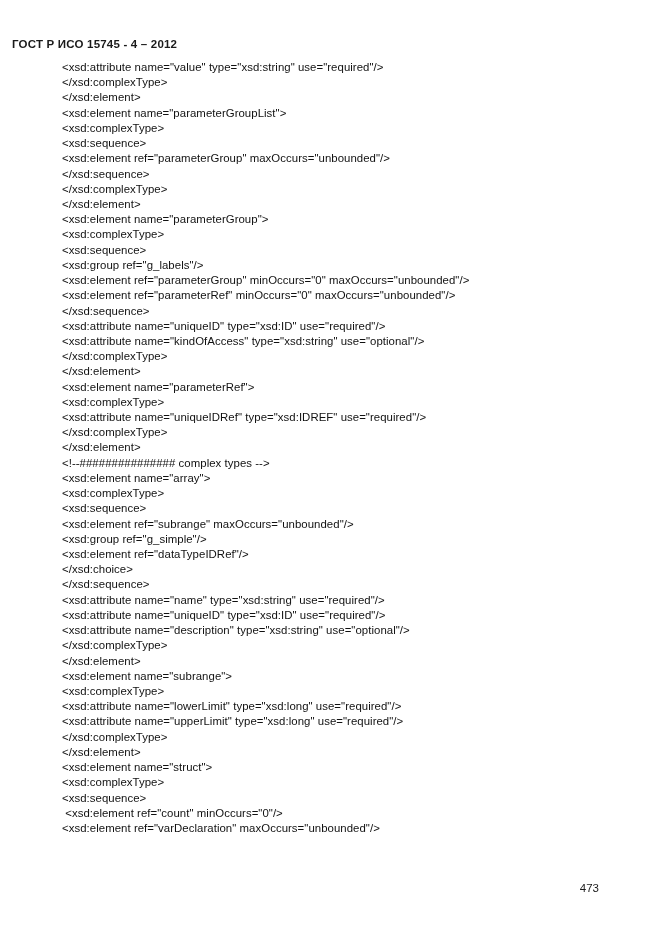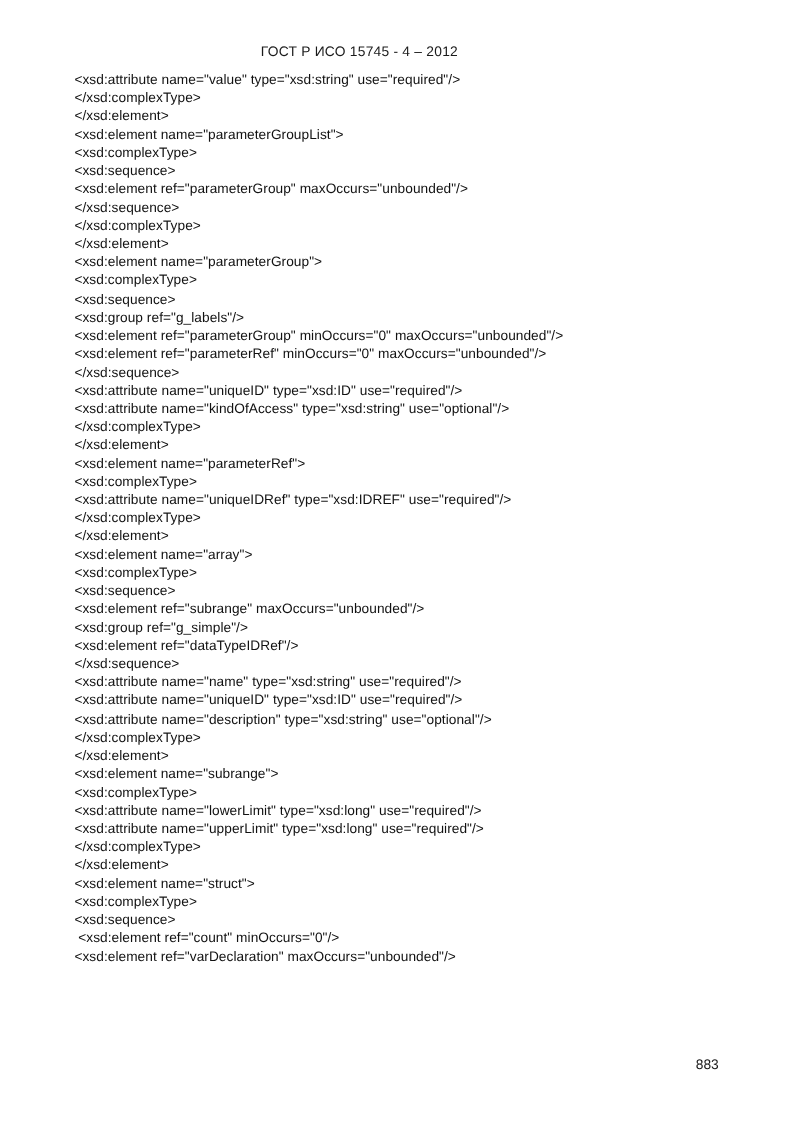--- a/index.html
+++ b/index.html
@@ -14,25 +14,26 @@
     background: #ffffff;
     box-sizing: border-box;
     overflow: hidden;
     font-family: "Liberation Sans", sans-serif;
   }
   .header {
     position: absolute;
     top: 38px;
     left: 0;
     right: 62px;
-    text-align: center;
+    text-align: left;
     font-size: 11.5px;
-    font-weight: normal;
+    font-weight: bold;
     color: #1a1a1a;
     letter-spacing: 0.2px;
+    padding-left: 12px;
   }
   .code-block {
     position: absolute;
     top: 60px;
     left: 62px;
     right: 40px;
   }
   .code-line {
     font-family: "Liberation Sans", sans-serif;
     font-size: 11.4px;
@@ -77,40 +78,42 @@
       <div class="code-line">&lt;/xsd:sequence&gt;</div>
       <div class="code-line">&lt;xsd:attribute name="uniqueID" type="xsd:ID" use="required"/&gt;</div>
       <div class="code-line">&lt;xsd:attribute name="kindOfAccess" type="xsd:string" use="optional"/&gt;</div>
       <div class="code-line">&lt;/xsd:complexType&gt;</div>
       <div class="code-line">&lt;/xsd:element&gt;</div>
       <div class="code-line">&lt;xsd:element name="parameterRef"&gt;</div>
       <div class="code-line">&lt;xsd:complexType&gt;</div>
       <div class="code-line">&lt;xsd:attribute name="uniqueIDRef" type="xsd:IDREF" use="required"/&gt;</div>
       <div class="code-line">&lt;/xsd:complexType&gt;</div>
       <div class="code-line">&lt;/xsd:element&gt;</div>
+      <div class="code-line">&lt;!--############### complex types --&gt;</div>
       <div class="code-line">&lt;xsd:element name="array"&gt;</div>
       <div class="code-line">&lt;xsd:complexType&gt;</div>
       <div class="code-line">&lt;xsd:sequence&gt;</div>
       <div class="code-line">&lt;xsd:element ref="subrange" maxOccurs="unbounded"/&gt;</div>
       <div class="code-line">&lt;xsd:group ref="g_simple"/&gt;</div>
       <div class="code-line">&lt;xsd:element ref="dataTypeIDRef"/&gt;</div>
+      <div class="code-line">&lt;/xsd:choice&gt;</div>
       <div class="code-line">&lt;/xsd:sequence&gt;</div>
       <div class="code-line">&lt;xsd:attribute name="name" type="xsd:string" use="required"/&gt;</div>
       <div class="code-line">&lt;xsd:attribute name="uniqueID" type="xsd:ID" use="required"/&gt;</div>
       <div class="code-line">&lt;xsd:attribute name="description" type="xsd:string" use="optional"/&gt;</div>
       <div class="code-line">&lt;/xsd:complexType&gt;</div>
       <div class="code-line">&lt;/xsd:element&gt;</div>
       <div class="code-line">&lt;xsd:element name="subrange"&gt;</div>
       <div class="code-line">&lt;xsd:complexType&gt;</div>
       <div class="code-line">&lt;xsd:attribute name="lowerLimit" type="xsd:long" use="required"/&gt;</div>
       <div class="code-line">&lt;xsd:attribute name="upperLimit" type="xsd:long" use="required"/&gt;</div>
       <div class="code-line">&lt;/xsd:complexType&gt;</div>
       <div class="code-line">&lt;/xsd:element&gt;</div>
       <div class="code-line">&lt;xsd:element name="struct"&gt;</div>
       <div class="code-line">&lt;xsd:complexType&gt;</div>
       <div class="code-line">&lt;xsd:sequence&gt;</div>
       <div class="code-line"> &lt;xsd:element ref="count" minOccurs="0"/&gt;</div>
       <div class="code-line">&lt;xsd:element ref="varDeclaration" maxOccurs="unbounded"/&gt;</div>
     </div>
 
-  <div class="page-number">883</div>
+  <div class="page-number">473</div>
 
 </div>
 
 </body></html>

